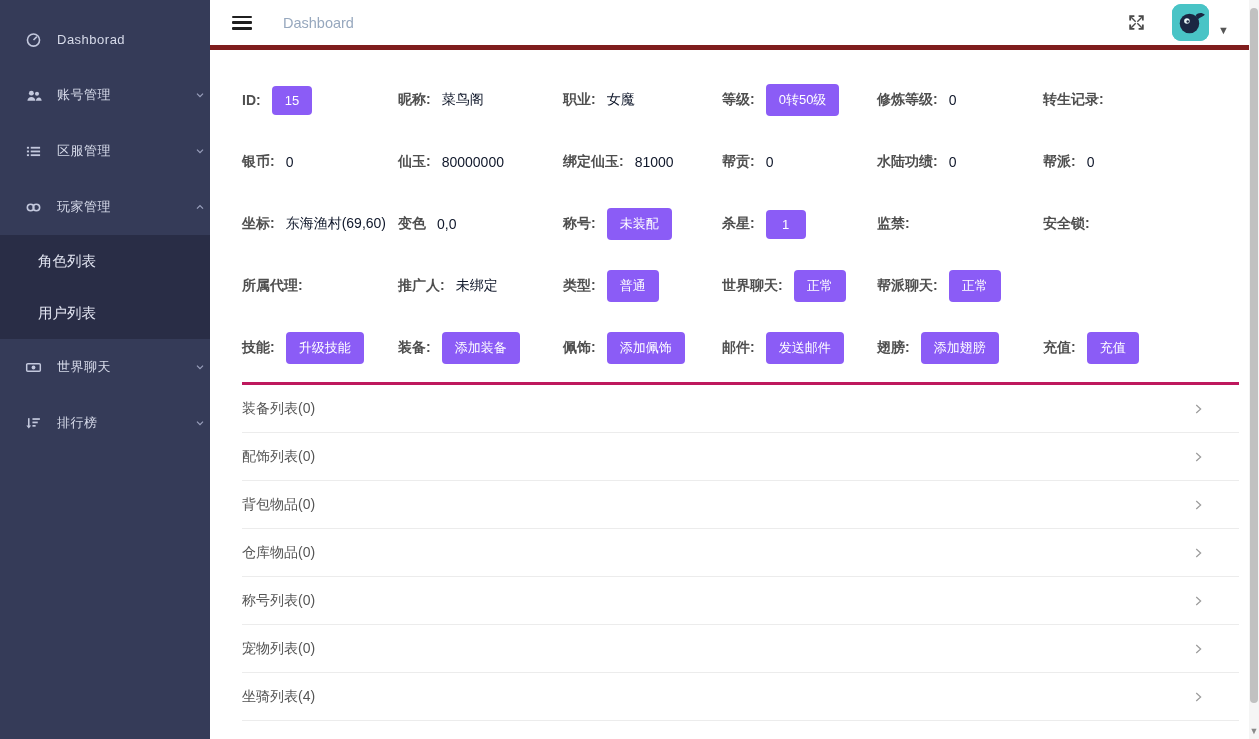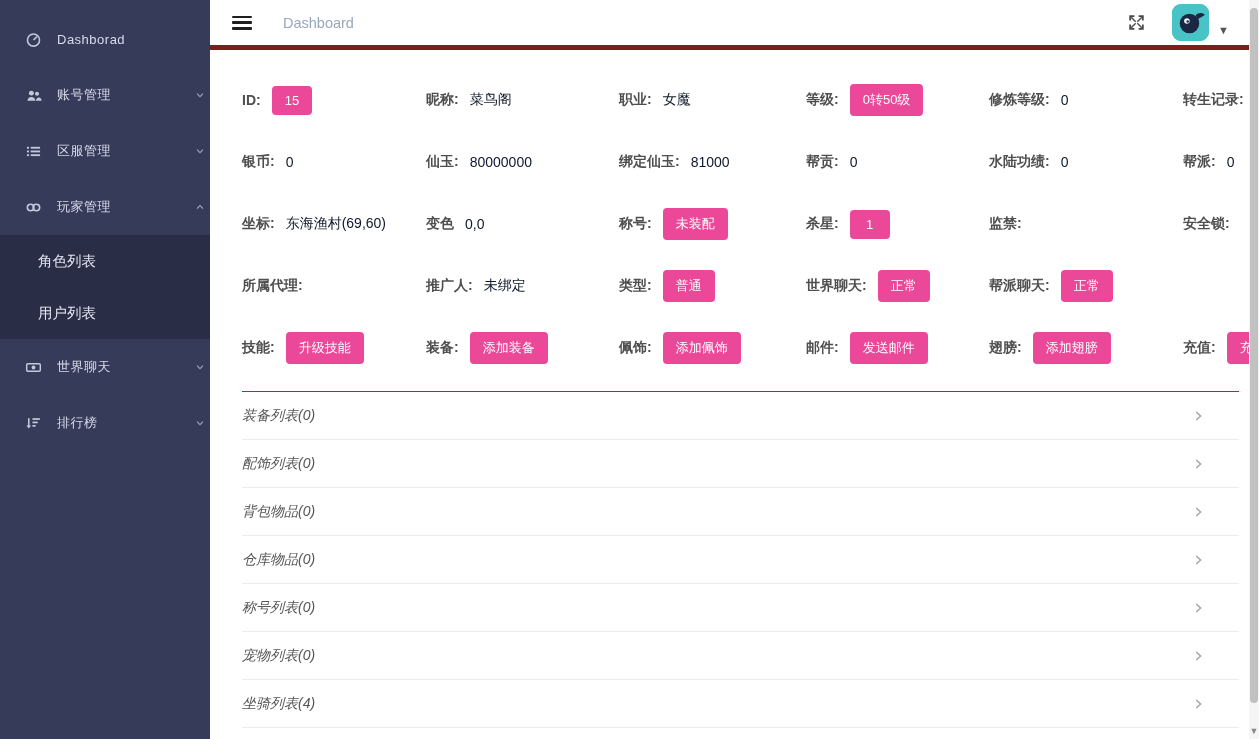--- a/index.html
+++ b/index.html
@@ -26,28 +26,28 @@
   .crumb { margin-left:31px; font-size:14.5px; color:#97a8be; cursor:pointer; }
   .top-right { margin-left:auto; display:flex; align-items:center; }
   .fs-icon { width:19px; height:19px; color:#4a4a4a; cursor:pointer; }
   .fs-icon svg { width:100%; height:100%; display:block; }
   .avatar { width:37px; height:37px; border-radius:9px; background:#49c4c6; margin:0 9px 0 26px; cursor:pointer; overflow:hidden; }
   .avatar svg { width:100%; height:100%; display:block; }
   .caret { font-size:11px; color:#555; cursor:pointer; margin-top:14px; }
 
   
   .fields { padding:19px 0 0 32px; }
-  .frow { display:grid; grid-template-columns:156px 165px 159px 155px 166px 1fr; align-items:center; height:62px;gap:28px; }
+  .frow { display:grid; grid-template-columns:156px 165px 159px 155px 166px 1fr; align-items:center; height:62px; }
   .cell { display:flex; align-items:center; gap:11px; font-size:14px; padding-right:6px; white-space:nowrap; }
   .flabel { font-weight:700; color:#4f4f4f; }
   .fval { color:#0f172a; }
-  .btn { background:#ec4899; color:#fff; border:none; border-radius:4px; font-size:13px; padding:7px 13px; min-width:40px; cursor:pointer; font-family:inherit; white-space:nowrap; }
-
-  
-  .lists { margin:12px 20px 0 32px; border-top:1px solid #be185d;font-style:italic; }
+  .btn { background:#8b5cf6; color:#fff; border:none; border-radius:4px; font-size:13px; padding:7px 13px; min-width:40px; cursor:pointer; font-family:inherit; white-space:nowrap; }
+
+  
+  .lists { margin:3px 20px 0 32px; border-top:3px solid #be185d; }
   .lrow { height:48px; display:flex; align-items:center; justify-content:space-between; border-bottom:1px solid #ececec; color:#555; font-size:14px; padding-right:34px; cursor:pointer; }
   .lrow .rchev { width:14px; height:14px; color:#9b9b9b; }
   .lrow .rchev svg { width:100%; height:100%; display:block; }
 
   
   .scrollbar { position:absolute; right:0; top:0; width:10px; height:739px; background:#f5f5f5; }
   .sb-thumb { position:absolute; top:8px; left:1px; width:8px; height:695px; background:#c1c1c1; border-radius:4px; cursor:pointer; }
   .sb-down { position:absolute; bottom:3px; left:0; width:10px; text-align:center; font-size:9px; color:#8a8a8a; cursor:pointer; }
 </style>
 </head>

